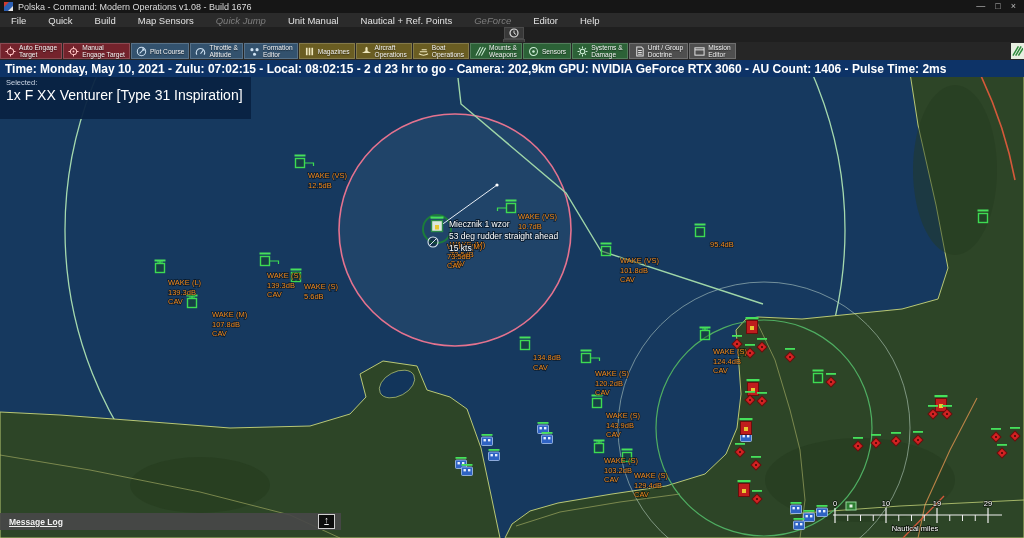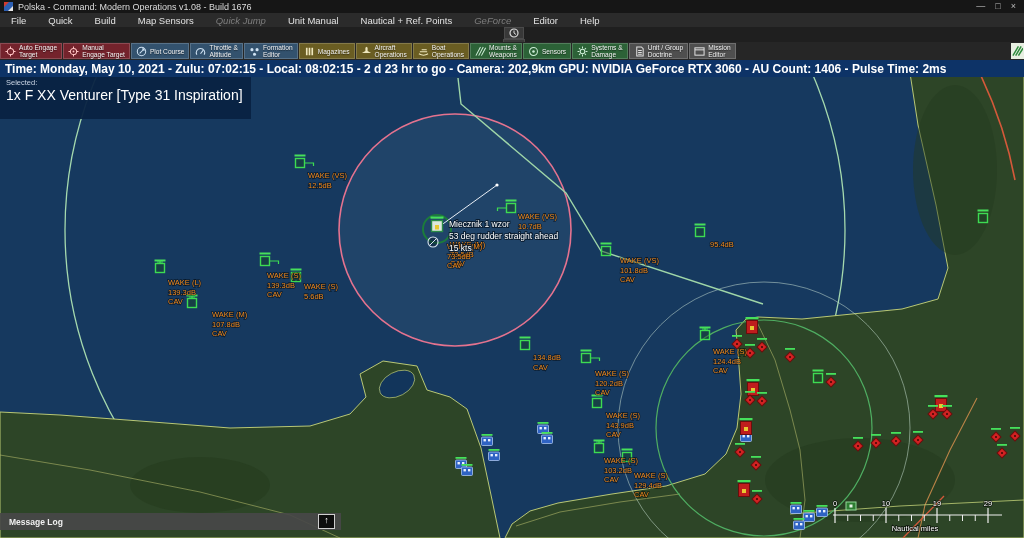--- a/index.html
+++ b/index.html
@@ -28,21 +28,21 @@
   .timebar{position:absolute;left:0;top:60px;width:100%;height:17px;background:var(--timebar,#0d3367);
     color:#fff;font-weight:bold;font-size:12px;display:flex;align-items:center;padding-left:5px;
     box-sizing:border-box;white-space:nowrap;overflow:hidden;}
   
   .map{position:absolute;left:0;top:77px;width:1024px;height:461px;background:var(--sea,#16395f);}
   .map svg{display:block}
   .selbanner{position:absolute;left:0;top:0;background:rgba(8,34,66,.95);padding:1px 8px 16px 6px;color:#fff;}
   .selbanner .s1{font-size:7.5px;color:#c9d4e4;}
   .selbanner .s2{font-size:14px;}
   .msglog{position:absolute;left:0;top:436px;width:341px;height:17px;background:rgba(72,72,72,.92);
-    display:flex;align-items:center;color:#f0f0f0;font-size:8.5px;font-weight:bold;padding-left:9px;box-sizing:border-box;}
+    display:flex;align-items:center;color:#f0f0f0;font-size:8.5px;font-weight:bold;padding-left:9px;box-sizing:border-box;text-decoration:underline;}
   .msglog .upbtn{margin-left:auto;margin-right:6px;width:15px;height:13px;background:#0d0d0d;border:1px solid #cfcfcf;
     color:#fff;font-size:9px;line-height:11px;text-align:center;cursor:pointer;}
   
   text{font-family:"Liberation Sans",sans-serif;}
   .wl{fill:var(--labelorange,#f08a1f);font-size:7.5px;paint-order:stroke;stroke:rgba(0,0,0,.5);stroke-width:1.6px;}
   .tt{fill:#ffffff;font-size:8.5px;paint-order:stroke;stroke:rgba(8,25,42,.85);stroke-width:2px;}
   .sc{fill:#ffffff;font-size:7.5px;paint-order:stroke;stroke:rgba(0,0,0,.7);stroke-width:1.5px;}
 </style>
 </head>
 <body>

